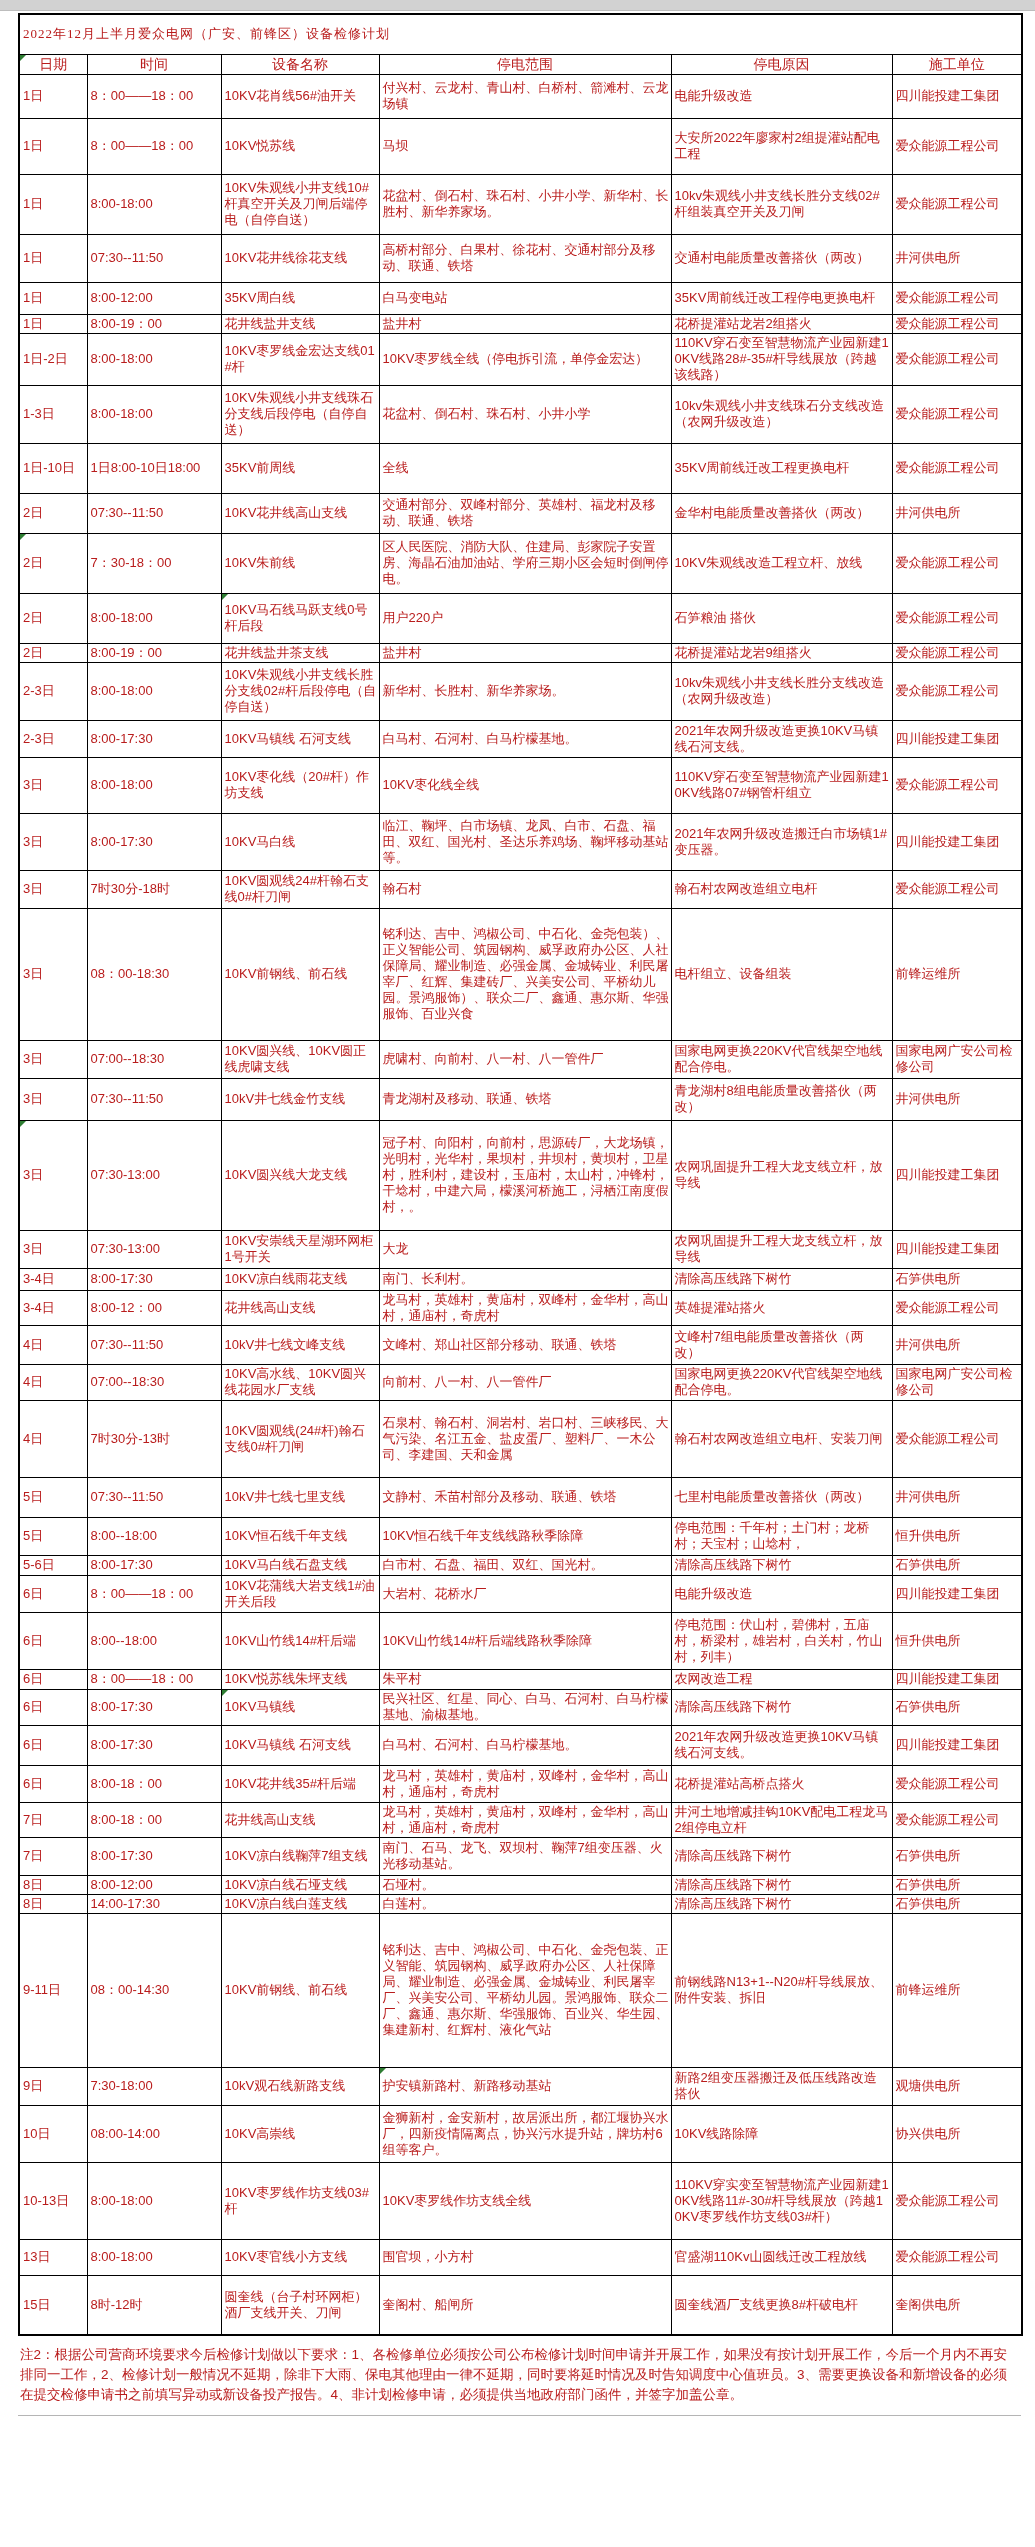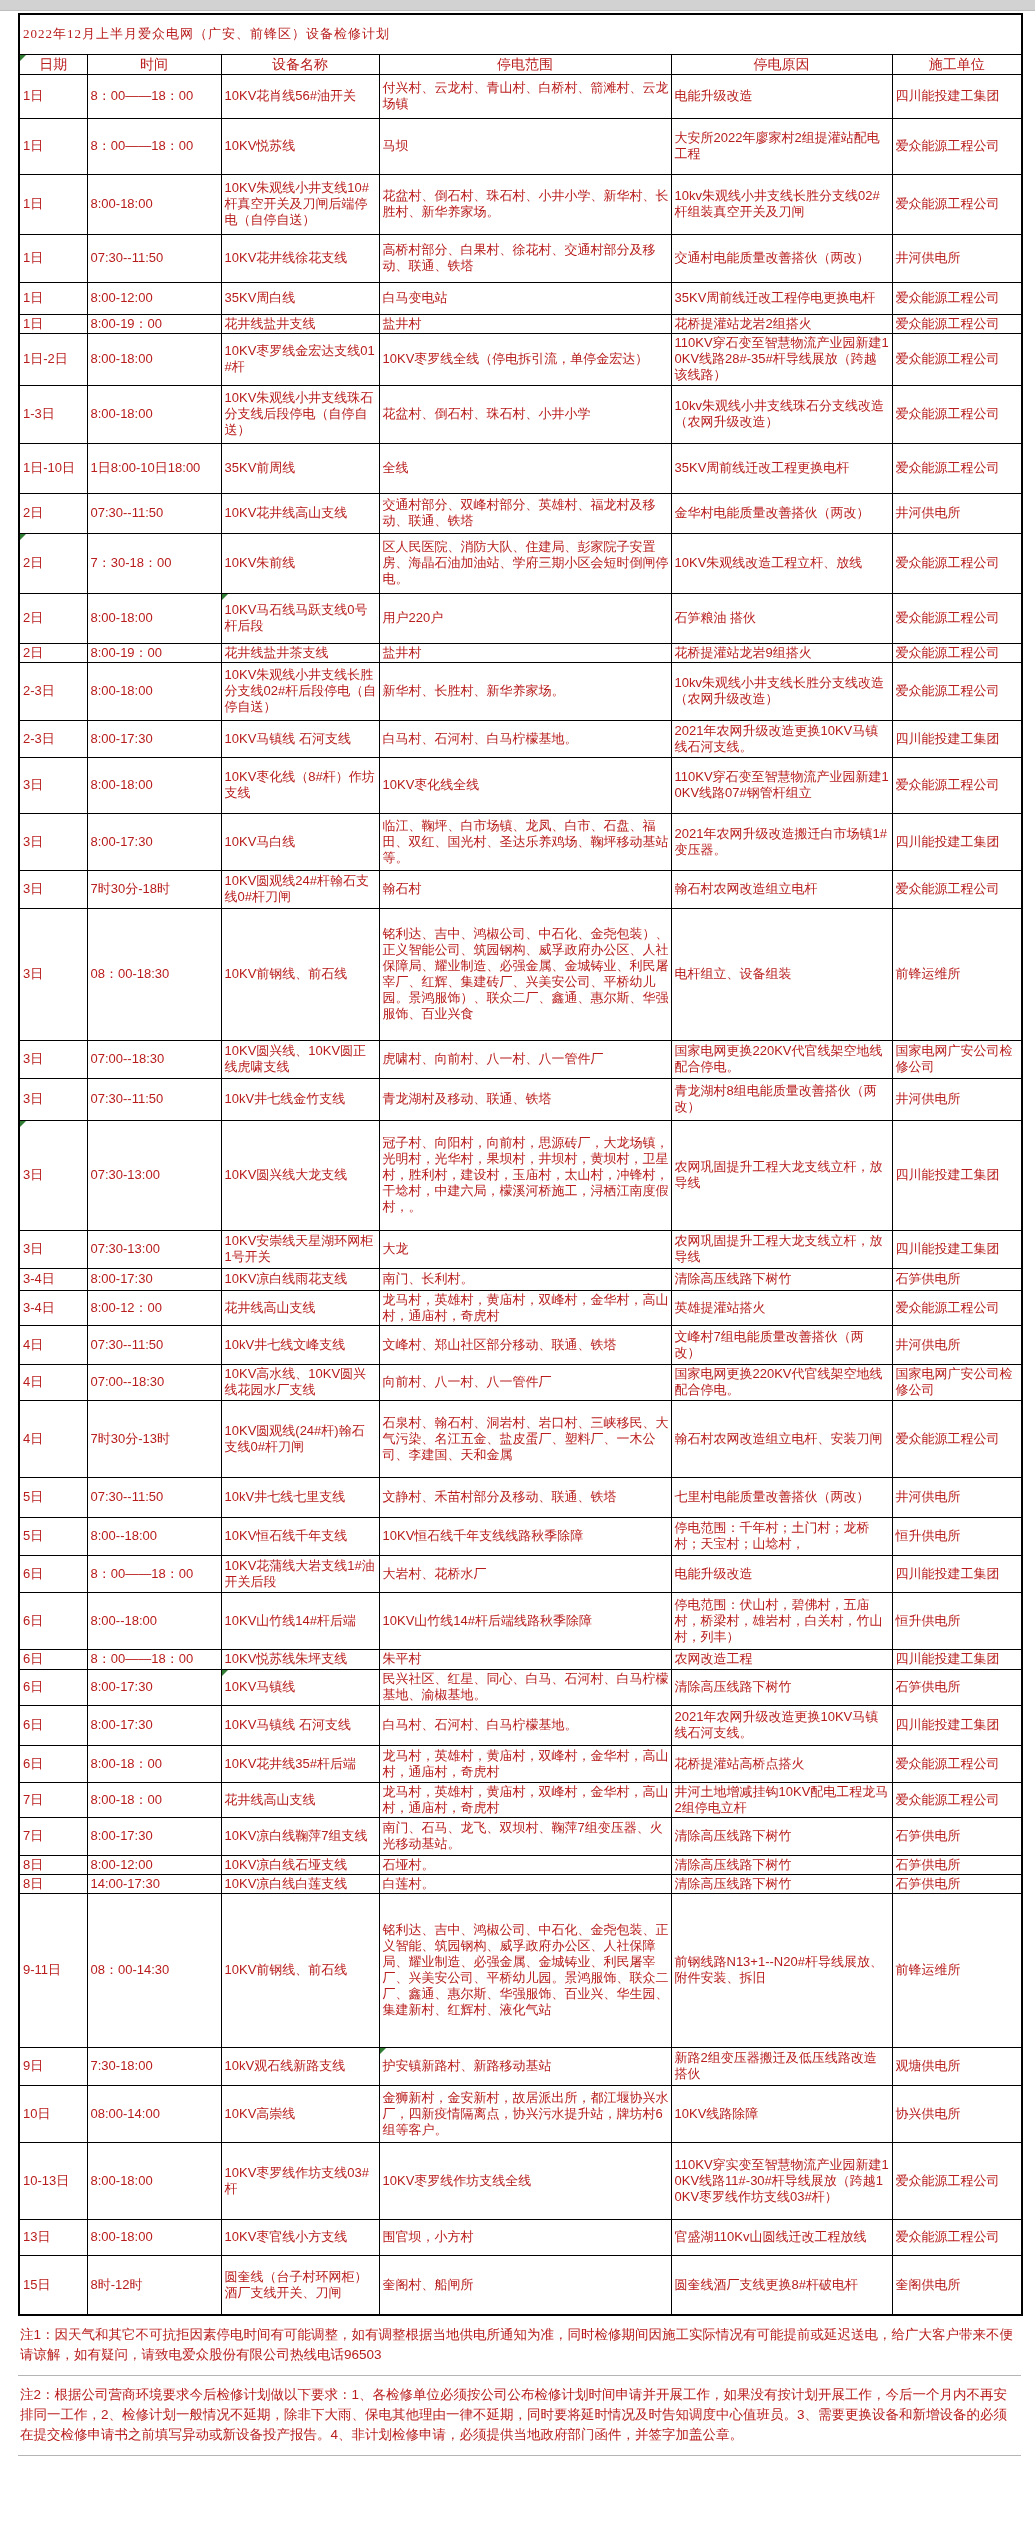--- a/index.html
+++ b/index.html
@@ -191,21 +191,21 @@
             <td>2-3日</td>
             <td>8:00-17:30</td>
             <td>10KV马镇线 石河支线</td>
             <td>白马村、石河村、白马柠檬基地。</td>
             <td>2021年农网升级改造更换10KV马镇线石河支线。</td>
             <td>四川能投建工集团</td>
           </tr>
           <tr style="height: 56px;">
             <td>3日</td>
             <td>8:00-18:00</td>
-            <td>10KV枣化线（8#杆）作坊支线</td>
+            <td>10KV枣化线（20#杆）作坊支线</td>
             <td>10KV枣化线全线</td>
             <td>110KV穿石变至智慧物流产业园新建10KV线路07#钢管杆组立</td>
             <td>爱众能源工程公司</td>
           </tr>
           <tr style="height: 57px;">
             <td>3日</td>
             <td>8:00-17:30</td>
             <td>10KV马白线</td>
             <td>临江、鞠坪、白市场镇、龙凤、白市、石盘、福田、双红、国光村、圣达乐养鸡场、鞠坪移动基站等。</td>
             <td>2021年农网升级改造搬迁白市场镇1#变压器。</td>
@@ -308,20 +308,28 @@
             <td>井河供电所</td>
           </tr>
           <tr style="height: 38px;">
             <td>5日</td>
             <td>8:00--18:00</td>
             <td>10KV恒石线千年支线</td>
             <td>10KV恒石线千年支线线路秋季除障</td>
             <td>停电范围：千年村；土门村；龙桥村；天宝村；山埝村，</td>
             <td>恒升供电所</td>
           </tr>
+          <tr style="height: 20px;">
+            <td>5-6日</td>
+            <td>8:00-17:30</td>
+            <td>10KV马白线石盘支线</td>
+            <td>白市村、石盘、福田、双红、国光村。</td>
+            <td>清除高压线路下树竹</td>
+            <td>石笋供电所</td>
+          </tr>
           <tr style="height: 37px;">
             <td>6日</td>
             <td>8：00——18：00</td>
             <td>10KV花蒲线大岩支线1#油开关后段</td>
             <td>大岩村、花桥水厂</td>
             <td>电能升级改造</td>
             <td>四川能投建工集团</td>
           </tr>
           <tr style="height: 57px;">
             <td>6日</td>
@@ -439,17 +447,16 @@
             <td>15日</td>
             <td>8时-12时</td>
             <td>圆奎线（台子村环网柜）酒厂支线开关、刀闸</td>
             <td>奎阁村、船闸所</td>
             <td>圆奎线酒厂支线更换8#杆破电杆</td>
             <td>奎阁供电所</td>
           </tr>
         </tbody>
     </table>
     <div class="notes">
-      <div class="note">注1：因天气和其它不可抗拒因素停电时间有可能调整，如有调整根据当地供电所通知为准，同时检修期间因施工实际情况有可能提前或延迟送电，给广大客户带来不便请谅解，如有疑问，请致电爱众股份有限公司热线电话96503</div>
       <div class="note">注2：根据公司营商环境要求今后检修计划做以下要求：1、各检修单位必须按公司公布检修计划时间申请并开展工作，如果没有按计划开展工作，今后一个月内不再安排同一工作，2、检修计划一般情况不延期，除非下大雨、保电其他理由一律不延期，同时要将延时情况及时告知调度中心值班员。3、需要更换设备和新增设备的必须在提交检修申请书之前填写异动或新设备投产报告。4、非计划检修申请，必须提供当地政府部门函件，并签字加盖公章。</div>
     </div>
   </div>
 </div>
 
 </body></html>

